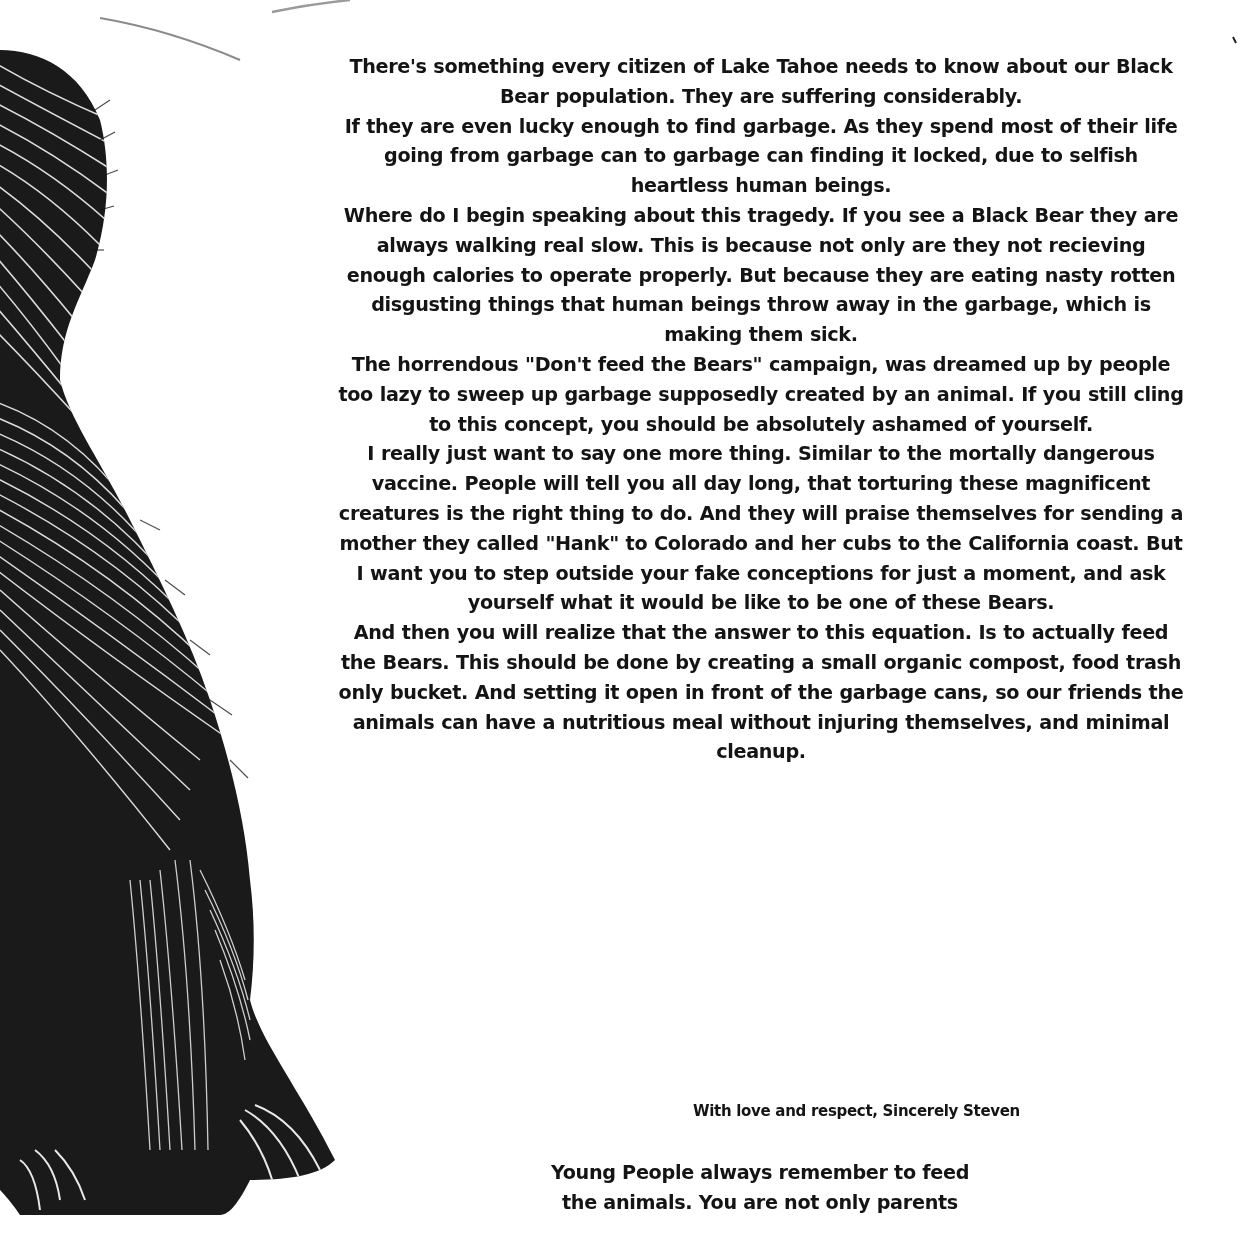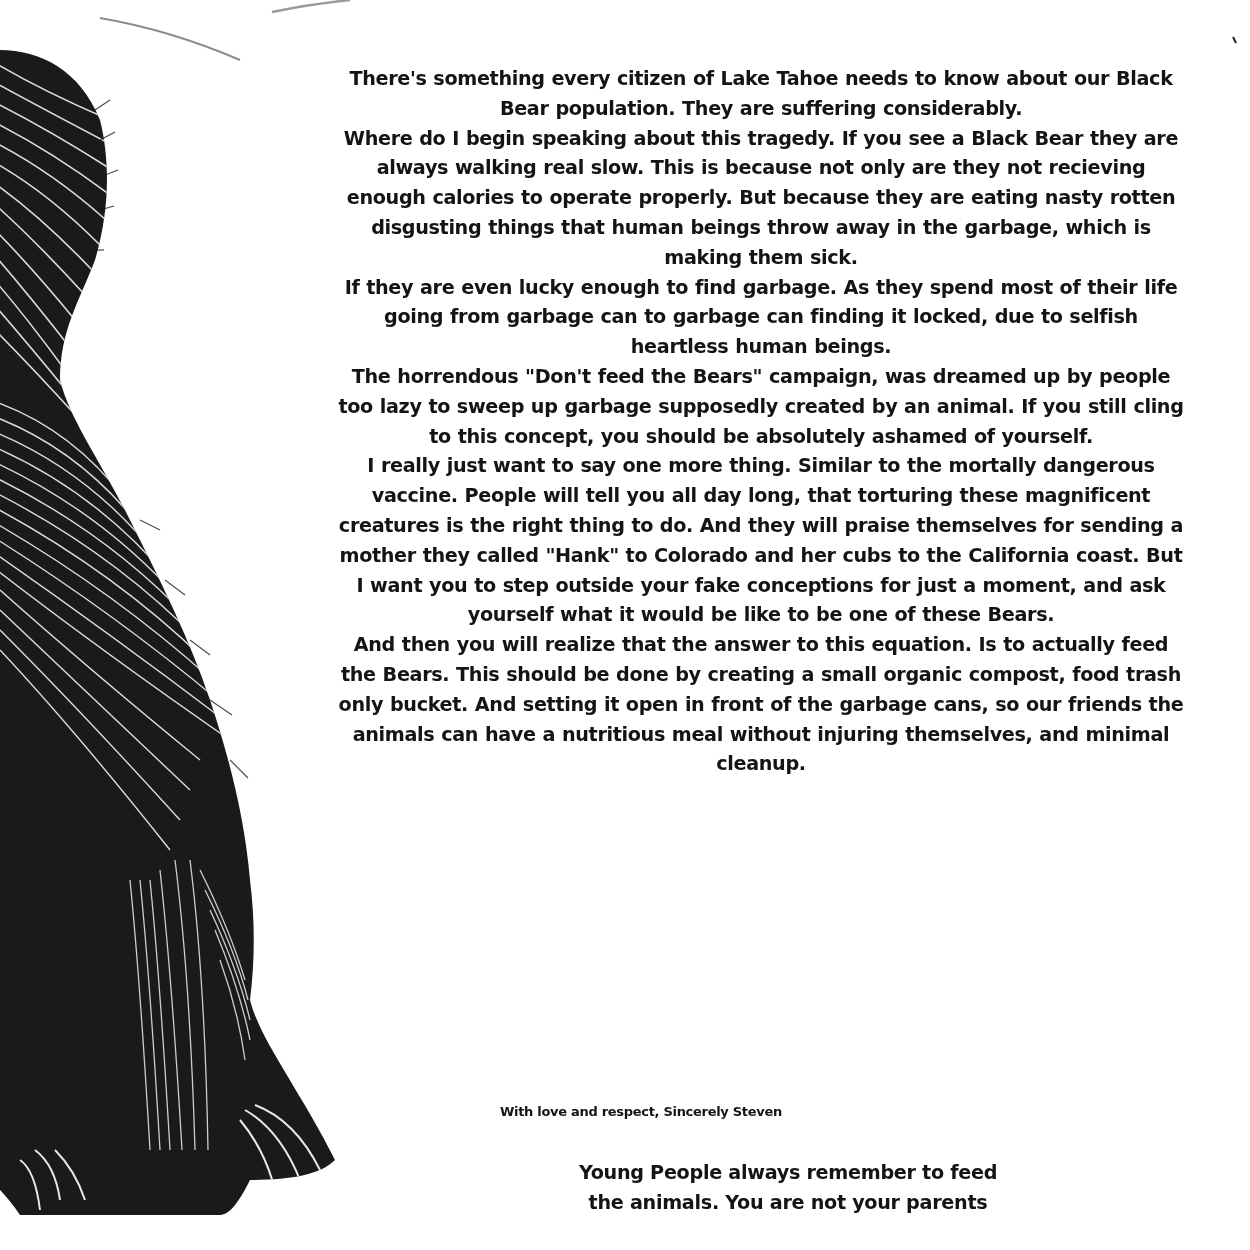--- a/index.html
+++ b/index.html
@@ -26,46 +26,46 @@
       width: 100%;
       height: 100%;
       display: block;
     }
     .stray-mark {
       position: absolute;
     }
     .letter {
       position: absolute;
       left: 336px;
-      top: 64px;
+      top: 52px;
       width: 850px;
       text-align: center;
     }
     .letter p {
       margin: 0;
       font-size: 19.2px;
       line-height: 29.8px;
       letter-spacing: -0.35px;
       word-spacing: 0.5px;
       font-weight: bold;
     }
     .signature {
       position: absolute;
       left: 500px;
       top: 1097px;
       width: 520px;
-      text-align: left;
-      font-size: 13px;
+      text-align: right;
+      font-size: 15px;
       line-height: 29px;
       font-weight: bold;
       letter-spacing: -0.3px;
     }
     .postscript {
       position: absolute;
-      left: 528px;
+      left: 500px;
       top: 1158px;
       width: 520px;
       text-align: center;
       font-size: 19.2px;
       line-height: 30px;
       font-weight: bold;
       letter-spacing: -0.3px;
     }
     .postscript span {
       display: block;
@@ -165,25 +165,25 @@
 <svg class="stray-mark" style="left:100px;top:0;width:400px;height:70px" viewBox="0 0 400 70">
   <path d="M0,18 Q70,30 140,60" stroke="#8a8a8a" stroke-width="2.2" fill="none"></path>
   <path d="M172,12 Q210,4 250,0" stroke="#9a9a9a" stroke-width="2.4" fill="none"></path>
 </svg>
 <svg class="stray-mark" style="left:1230px;top:35px;width:10px;height:12px" viewBox="0 0 10 12">
   <path d="M3,2 L6,8" stroke="#222" stroke-width="2"></path>
 </svg>
 
 <div class="letter">
   <p>There's something every citizen of Lake Tahoe needs to know about our Black Bear population. They are suffering considerably.</p>
+  <p>If they are even lucky enough to find garbage. As they spend most of their life going from garbage can to garbage can finding it locked, due to selfish heartless human beings.</p>
   <p>Where do I begin speaking about this tragedy. If you see a Black Bear they are always walking real slow. This is because not only are they not recieving enough calories to operate properly. But because they are eating nasty rotten disgusting things that human beings throw away in the garbage, which is making them sick.</p>
-  <p>If they are even lucky enough to find garbage. As they spend most of their life going from garbage can to garbage can finding it locked, due to selfish heartless human beings.</p>
   <p>The horrendous "Don't feed the Bears" campaign, was dreamed up by people too lazy to sweep up garbage supposedly created by an animal. If you still cling to this concept, you should be absolutely ashamed of yourself.</p>
   <p>I really just want to say one more thing. Similar to the mortally dangerous vaccine. People will tell you all day long, that torturing these magnificent creatures is the right thing to do. And they will praise themselves for sending a mother they called "Hank" to Colorado and her cubs to the California coast. But I want you to step outside your fake conceptions for just a moment, and ask yourself what it would be like to be one of these Bears.</p>
   <p>And then you will realize that the answer to this equation. Is to actually feed the Bears. This should be done by creating a small organic compost, food trash only bucket. And setting it open in front of the garbage cans, so our friends the animals can have a nutritious meal without injuring themselves, and minimal cleanup.</p>
 </div>
 
 <div class="signature">With love and respect, Sincerely Steven</div>
 
 <div class="postscript">
   <span>Young People always remember to feed</span>
-  <span>the animals. You are not your parents</span>
+  <span>the animals. You are not only parents</span>
 </div>
 
 </body></html>

